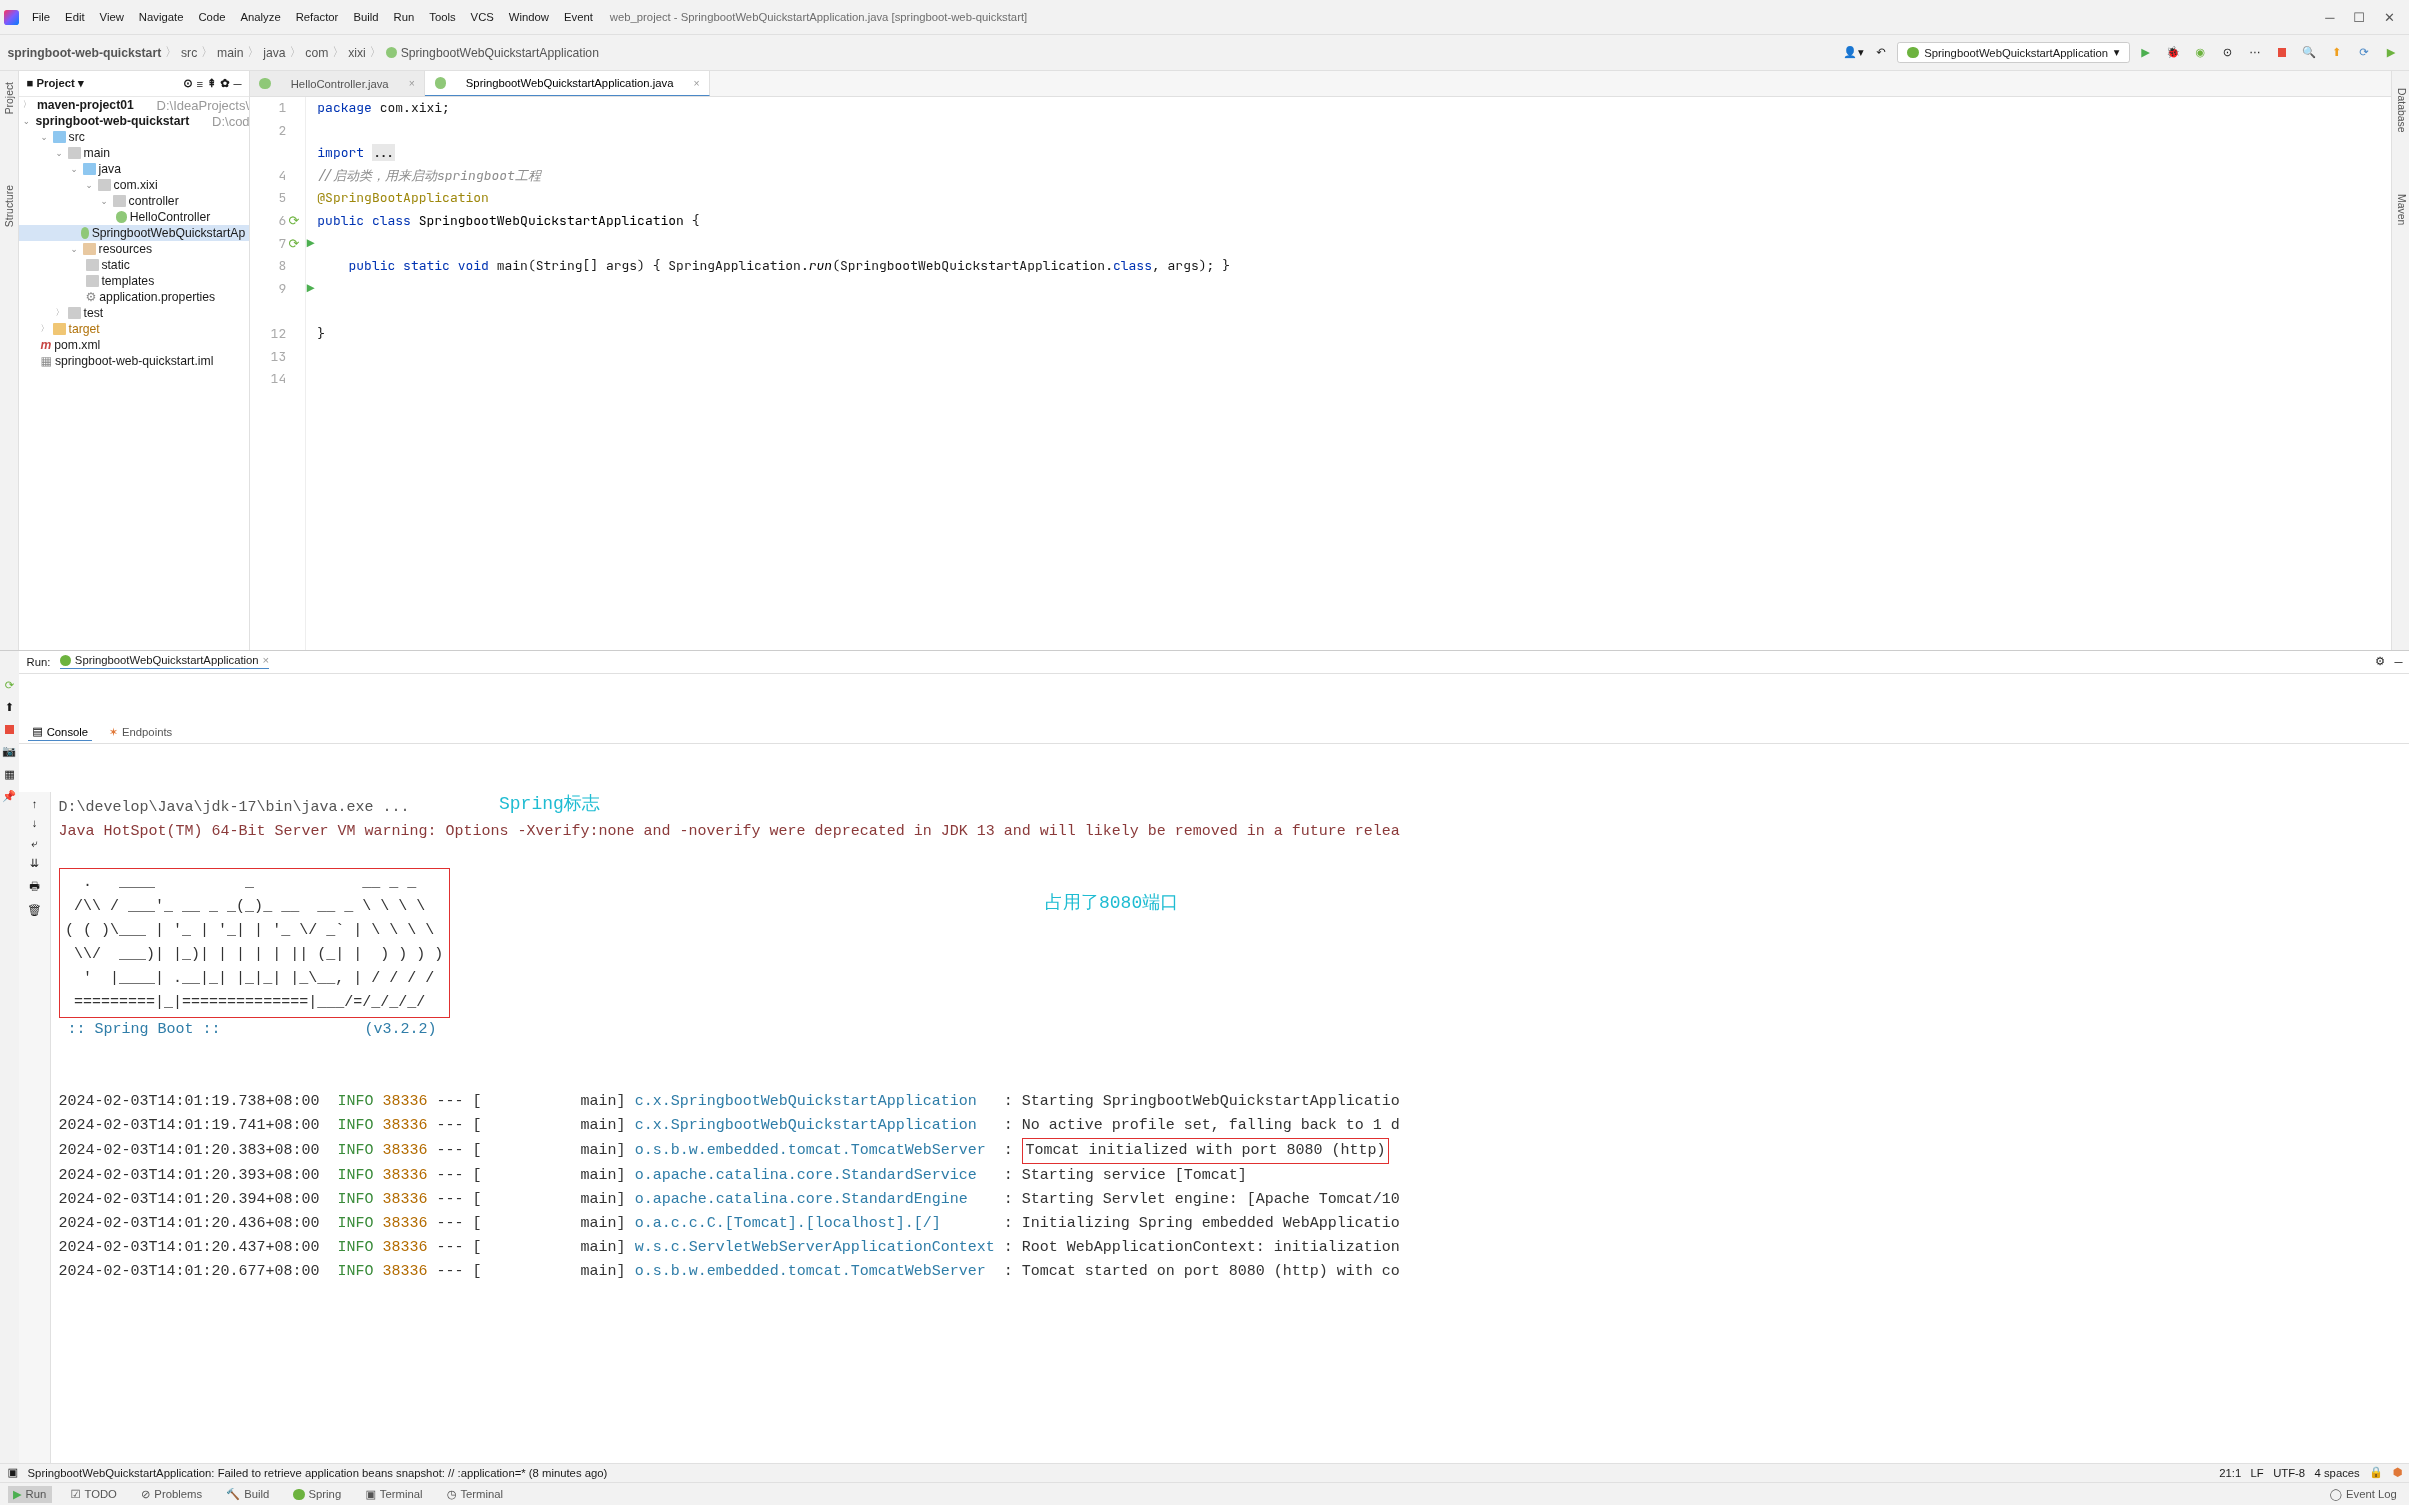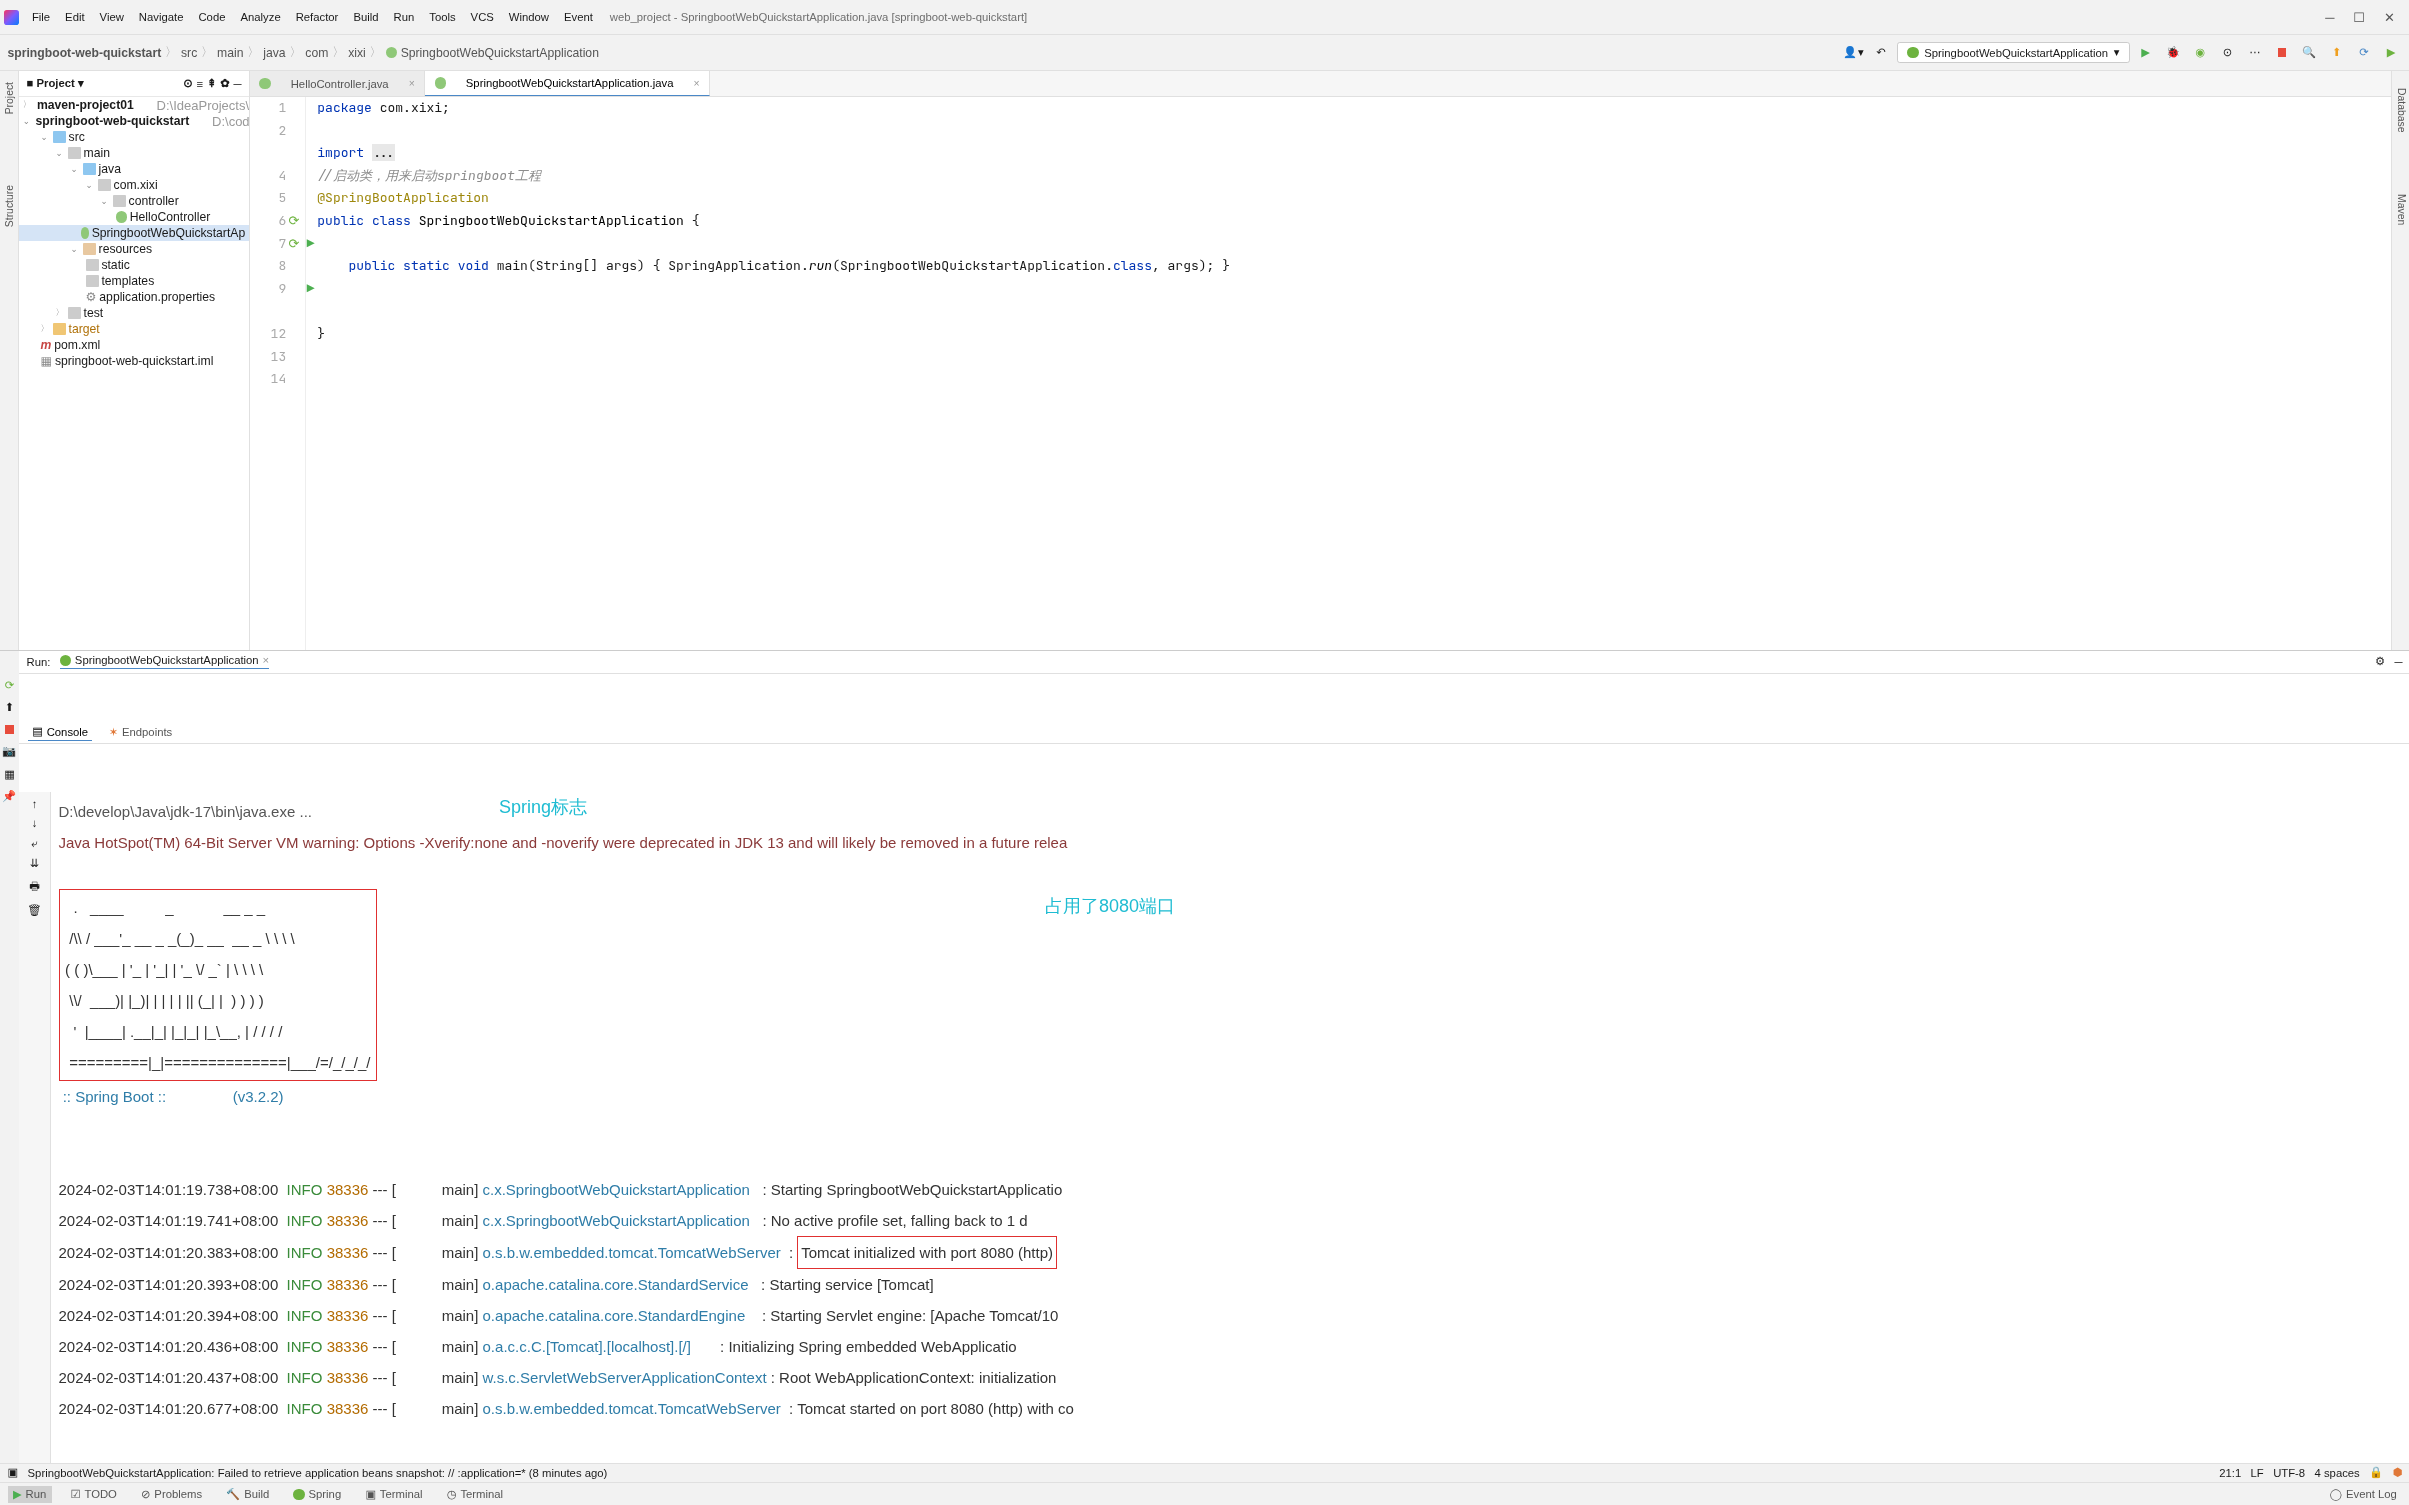--- a/index.html
+++ b/index.html
@@ -50,21 +50,21 @@
 .mtd-i { color:#000; font-style:italic;}
 .run-panel { position:absolute; top:650px; left:0; right:0; bottom:43px; background:#fff; border-top:0.9px solid #ccc; display:flex;}
 .run-side { width:19px; background:#f2f2f2; display:flex; flex-direction:column; align-items:center; padding-top:28px; gap:9.4px;}
 .run-body { flex:1; display:flex; flex-direction:column;gap:48px;}
 .run-head { height:22.6px; display:flex; align-items:center; padding:0 7.5px; border-bottom:0.9px solid #e0e0e0; font-size:11.3px; gap:9.4px;}
 .run-tabs { height:22.6px; display:flex; align-items:center; gap:13px; padding:0 9.4px; border-bottom:0.9px solid #e0e0e0;}
 .run-tabs .rtab { font-size:11.3px; color:#555; padding:1.9px 3.8px; display:flex;align-items:center;gap:3.8px;}
 .run-tabs .rtab.active { border-bottom:1.9px solid #4a88c7; color:#000;}
 .console-wrap { display:flex; flex:1; overflow:hidden;}
 .console-left { width:32px; background:#f6f6f6; border-right:0.9px solid #e0e0e0; display:flex;flex-direction:column;align-items:center; padding-top:5.6px; gap:7.5px;}
-.console { flex:1; font-family: Liberation Sans, sans-serif; font-size:15px; line-height:31px; padding:3.8px 7.5px; white-space:pre; overflow:hidden; color:#333;}
+.console { flex:1; font-family: Liberation Mono, monospace; font-size:15px; line-height:24px; padding:3.8px 7.5px; white-space:pre; overflow:hidden; color:#333;}
 .console .path { color:#555;}
 .console .warn { color:#8b3a3a;}
 .console .info { color:#3a8b3a;}
 .console .pid { color:#b36b00;}
 .console .cls-c { color:#2f7da8;}
 .console .boot { color:#2f7da8;}
 .redbox { border:1.9px solid #e03030; display:inline-block; padding:1.9px 5.6px;}
 .annot1 { color:#1fbcd2; font-size:18px; position:absolute;}
 .statusbar { position:absolute; bottom:24.5px; left:0; right:0; height:19px; background:#f2f2f2; border-top:0.9px solid #e0e0e0; display:flex; align-items:center; padding:0 7.5px; gap:9.4px;}
 .bottom-tabs { position:absolute; bottom:0; left:0; right:0; height:24.5px; background:#f2f2f2; border-top:0.9px solid #e0e0e0; display:flex; align-items:center; padding:0 7.5px; gap:13px;}

